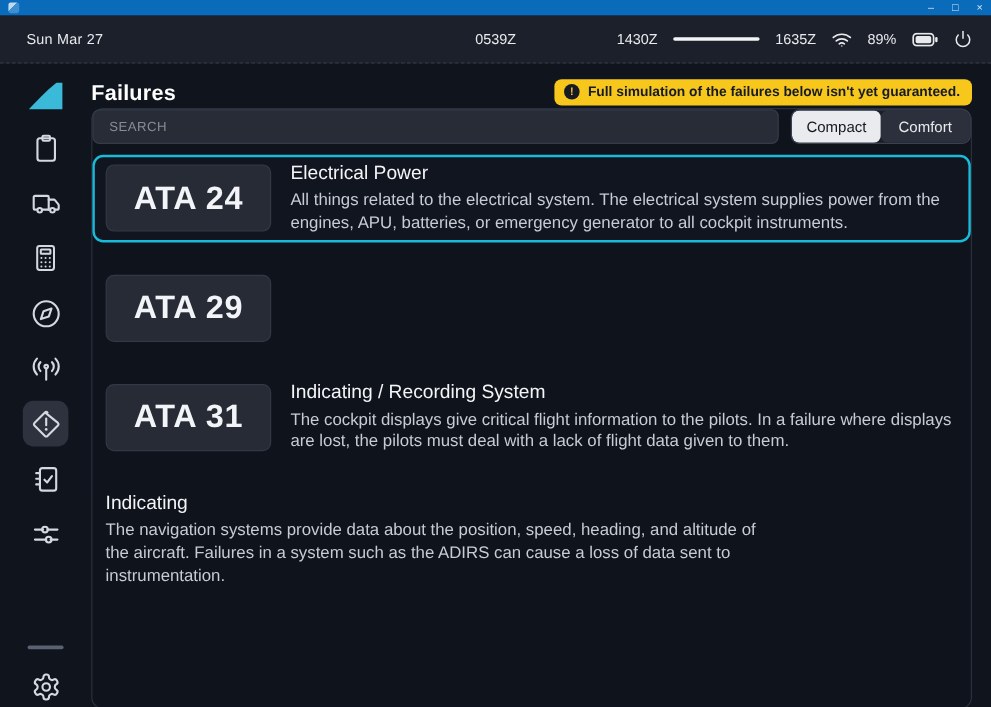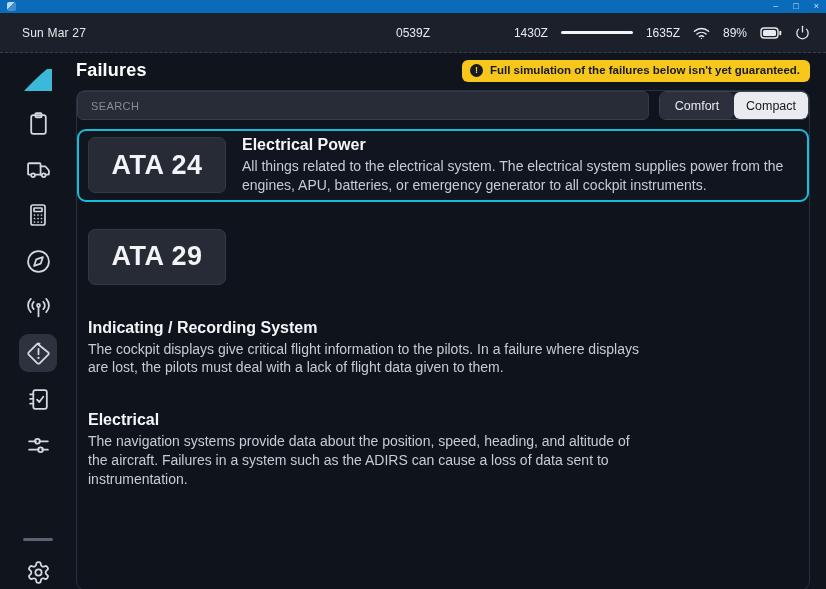--- a/index.html
+++ b/index.html
@@ -50,21 +50,21 @@
   .nav-item:first-of-type { margin-top:0; }
   .nav-item.active { background:#2d323e; }
   .nav-item svg { stroke:#d4d8df; }
   .side-divider {
     margin-top:auto; margin-bottom:12px;
     width:30px; height:3px; border-radius:2px; background:#5a6272;
   }
   
   .main { flex:1; padding-right:16px; }
   .main-header {
-    height:35px; display:flex; align-items:center; justify-content:space-between;
+    height:35px; display:flex; align-items:flex-end; justify-content:space-between;
   }
   .page-title { font-size:18px; font-weight:700; color:#ffffff; letter-spacing:.2px; }
   .warning-badge {
     display:flex; align-items:center; gap:7px;
     background:#f7c71b; color:#161a24;
     font-size:11.5px; font-weight:700;
     padding:4px 10px 5px 8px; border-radius:6px;
   }
   .info-icon {
     width:13px; height:13px; border-radius:50%;
@@ -105,21 +105,21 @@
     min-height:69px; padding:5px 9px;
     border:2px solid transparent; border-radius:9px; cursor:pointer;
   }
   .card.selected { border-color:#18bcd9; background:#11151f; }
   .ata-badge {
     width:138px; height:56px; flex-shrink:0;
     background:#262b36; border:1px solid #323845; border-radius:7px;
     display:grid; place-items:center;
     font-size:27px; font-weight:700; color:#f2f4f7; letter-spacing:.5px;
   }
-  .card-title { font-size:16px; font-weight:700; color:#f4f5f7; margin-bottom:3px; }
+  .card-title { font-size:16px; font-weight:400; color:#f4f5f7; margin-bottom:3px; }
   .card-desc { font-size:14px; color:#c7cbd3; line-height:1.34; max-width:560px; }
 </style>
 </head>
 <body>
 
 <div class="titlebar">
   <div class="app-icon"></div>
   <div class="spacer"></div>
   <div class="win-controls">
     <span>–</span>
@@ -256,47 +256,48 @@
       <div class="warning-badge">
         <span class="info-icon">!</span>
         <span>Full simulation of the failures below isn't yet guaranteed.</span>
       </div>
     </div>
 
     <div class="panel">
       <div class="toolbar">
         <input class="search-input" type="text" placeholder="SEARCH" style="">
         <div class="segmented">
+          <div class="seg seg-compact">Compact</div>
           <div class="seg seg-comfort">Comfort</div>
-          <div class="seg seg-compact">Compact</div>
         </div>
       </div>
 
       <div class="cards">
         <div class="card selected">
           <div class="ata-badge">ATA 24</div>
           <div class="card-body">
             <div class="card-title">Electrical Power</div>
             <div class="card-desc">All things related to the electrical system. The electrical system supplies power from the engines, APU, batteries, or emergency generator to all cockpit instruments.</div>
           </div>
         </div>
 
         <div class="card">
           <div class="ata-badge">ATA 29</div>
         </div>
 
         <div class="card">
+          <div class="ata-badge">ATA 31</div>
           <div class="card-body">
             <div class="card-title">Indicating / Recording System</div>
             <div class="card-desc">The cockpit displays give critical flight information to the pilots. In a failure where displays are lost, the pilots must deal with a lack of flight data given to them.</div>
           </div>
         </div>
 
         <div class="card">
           <div class="card-body">
-            <div class="card-title">Electrical</div>
+            <div class="card-title">Indicating</div>
             <div class="card-desc">The navigation systems provide data about the position, speed, heading, and altitude of the aircraft. Failures in a system such as the ADIRS can cause a loss of data sent to instrumentation.</div>
           </div>
         </div>
       </div>
     </div>
   </div>
 </div>
 
 </body></html>

